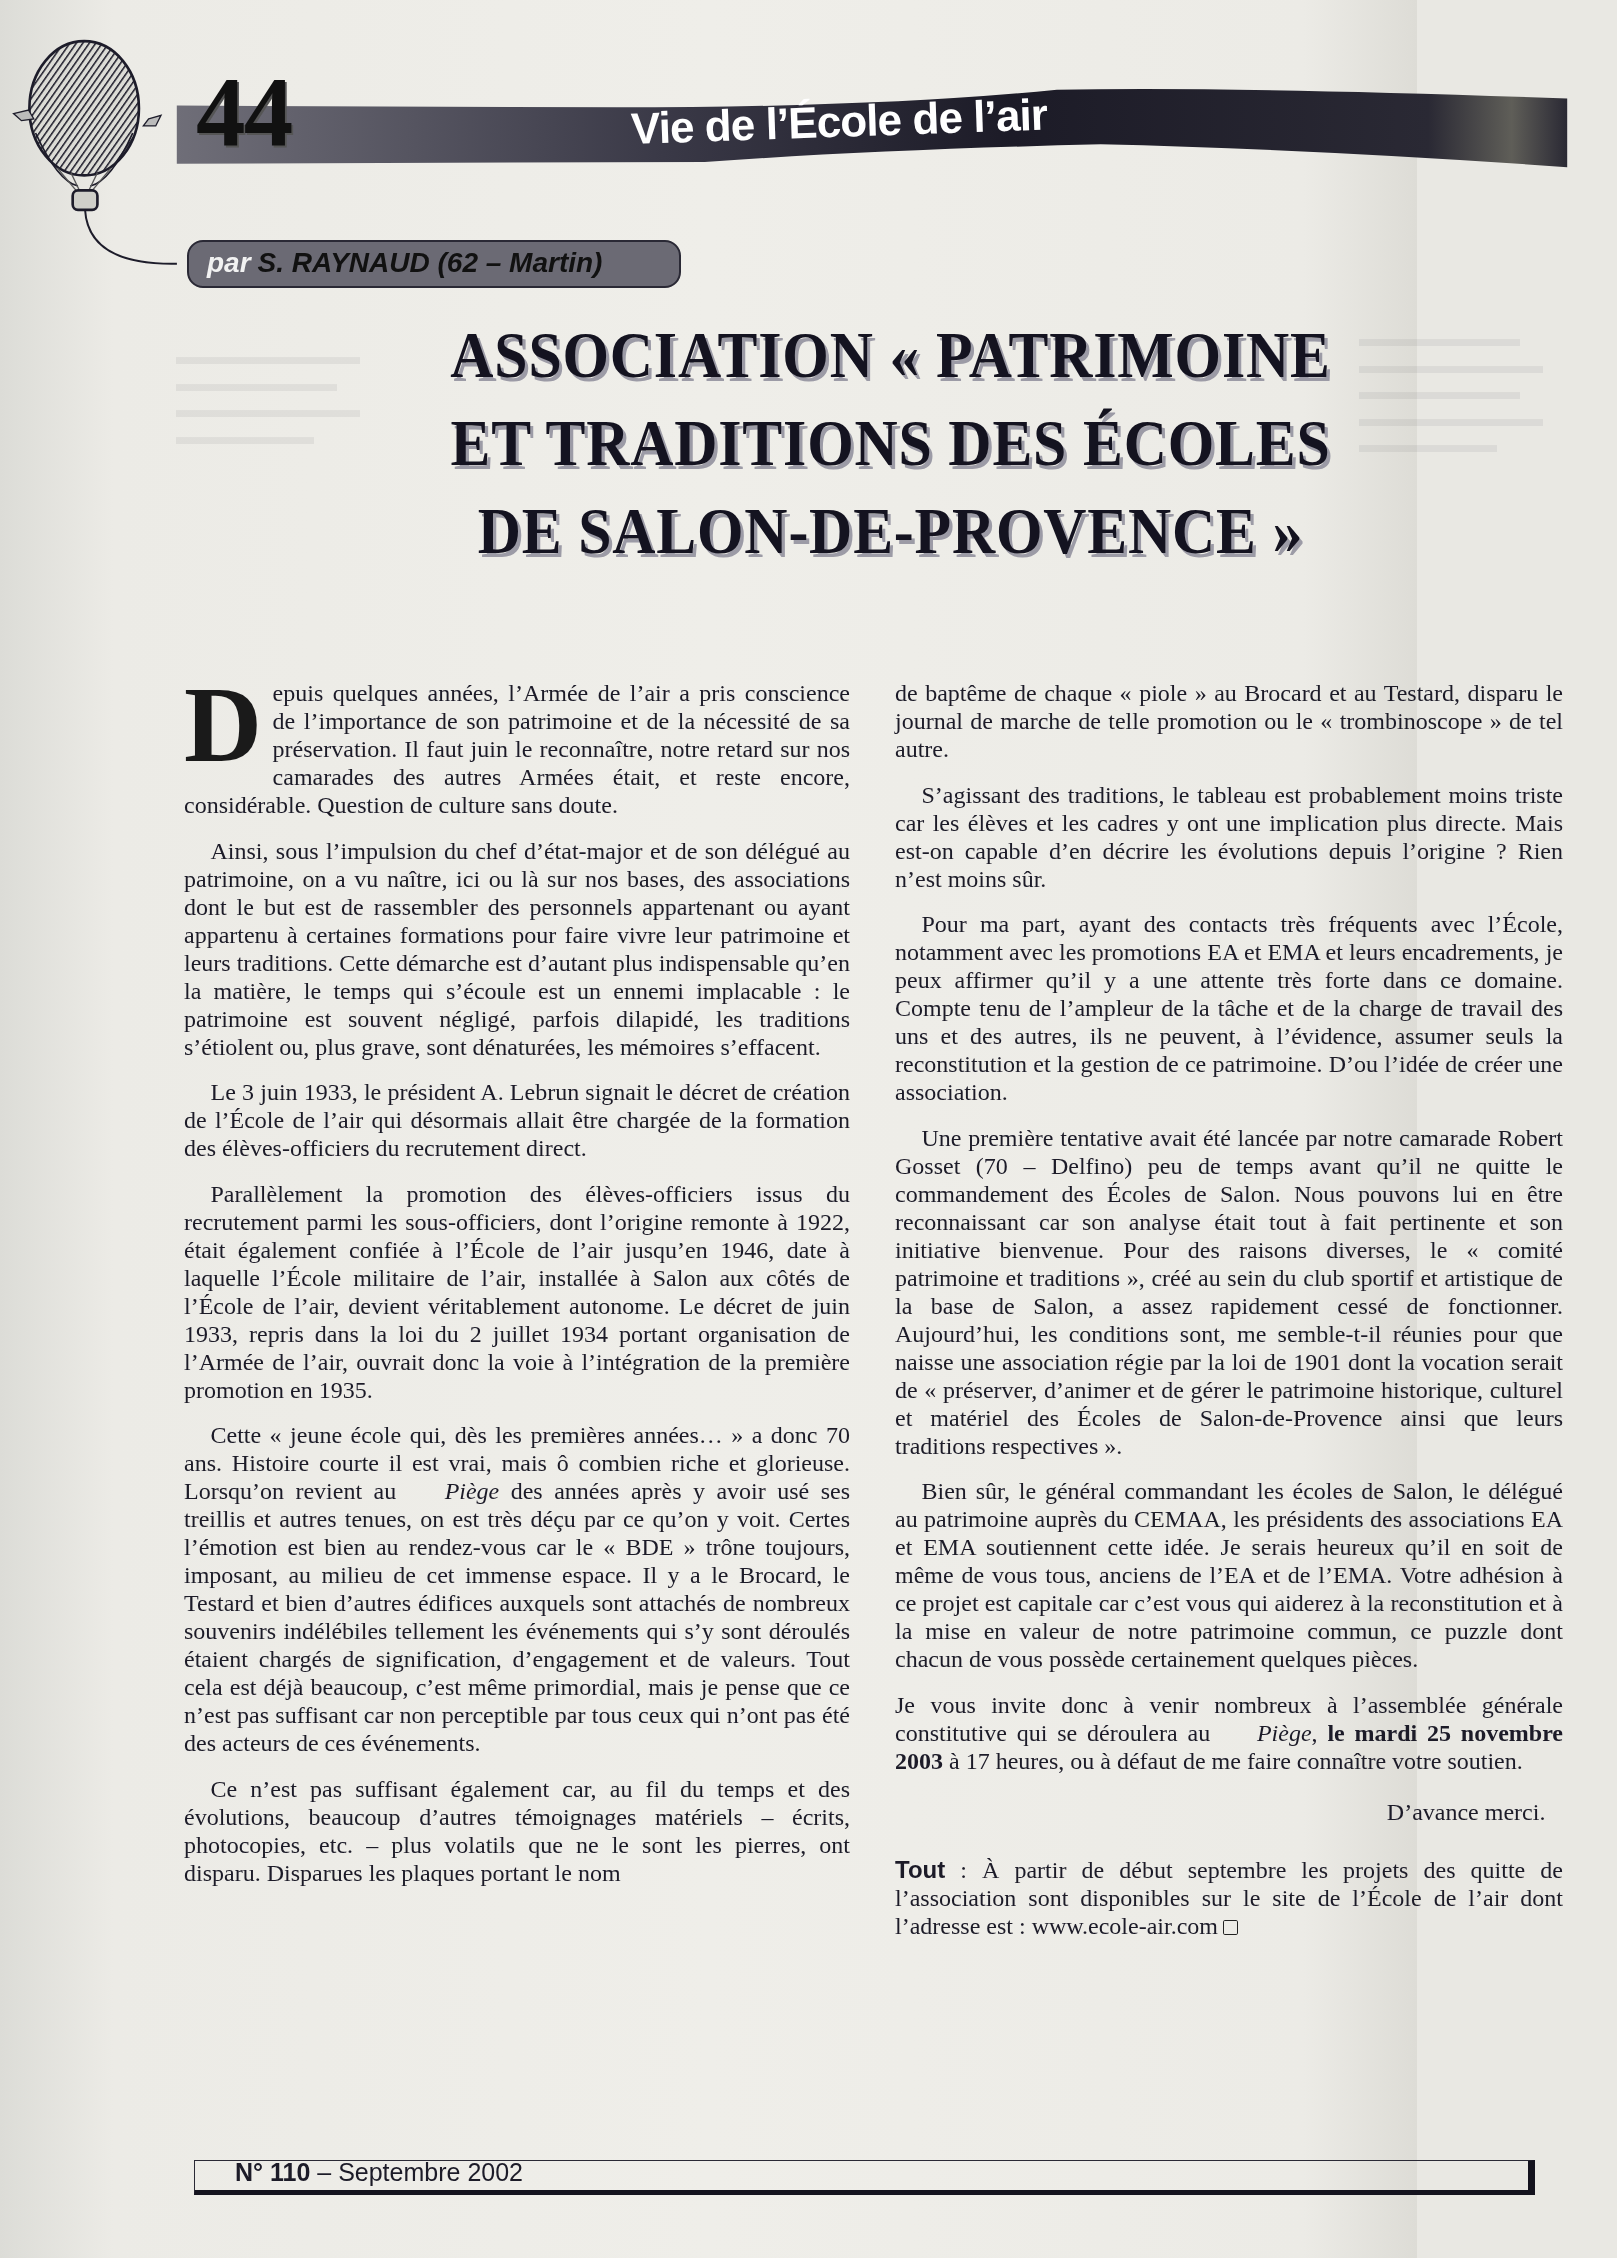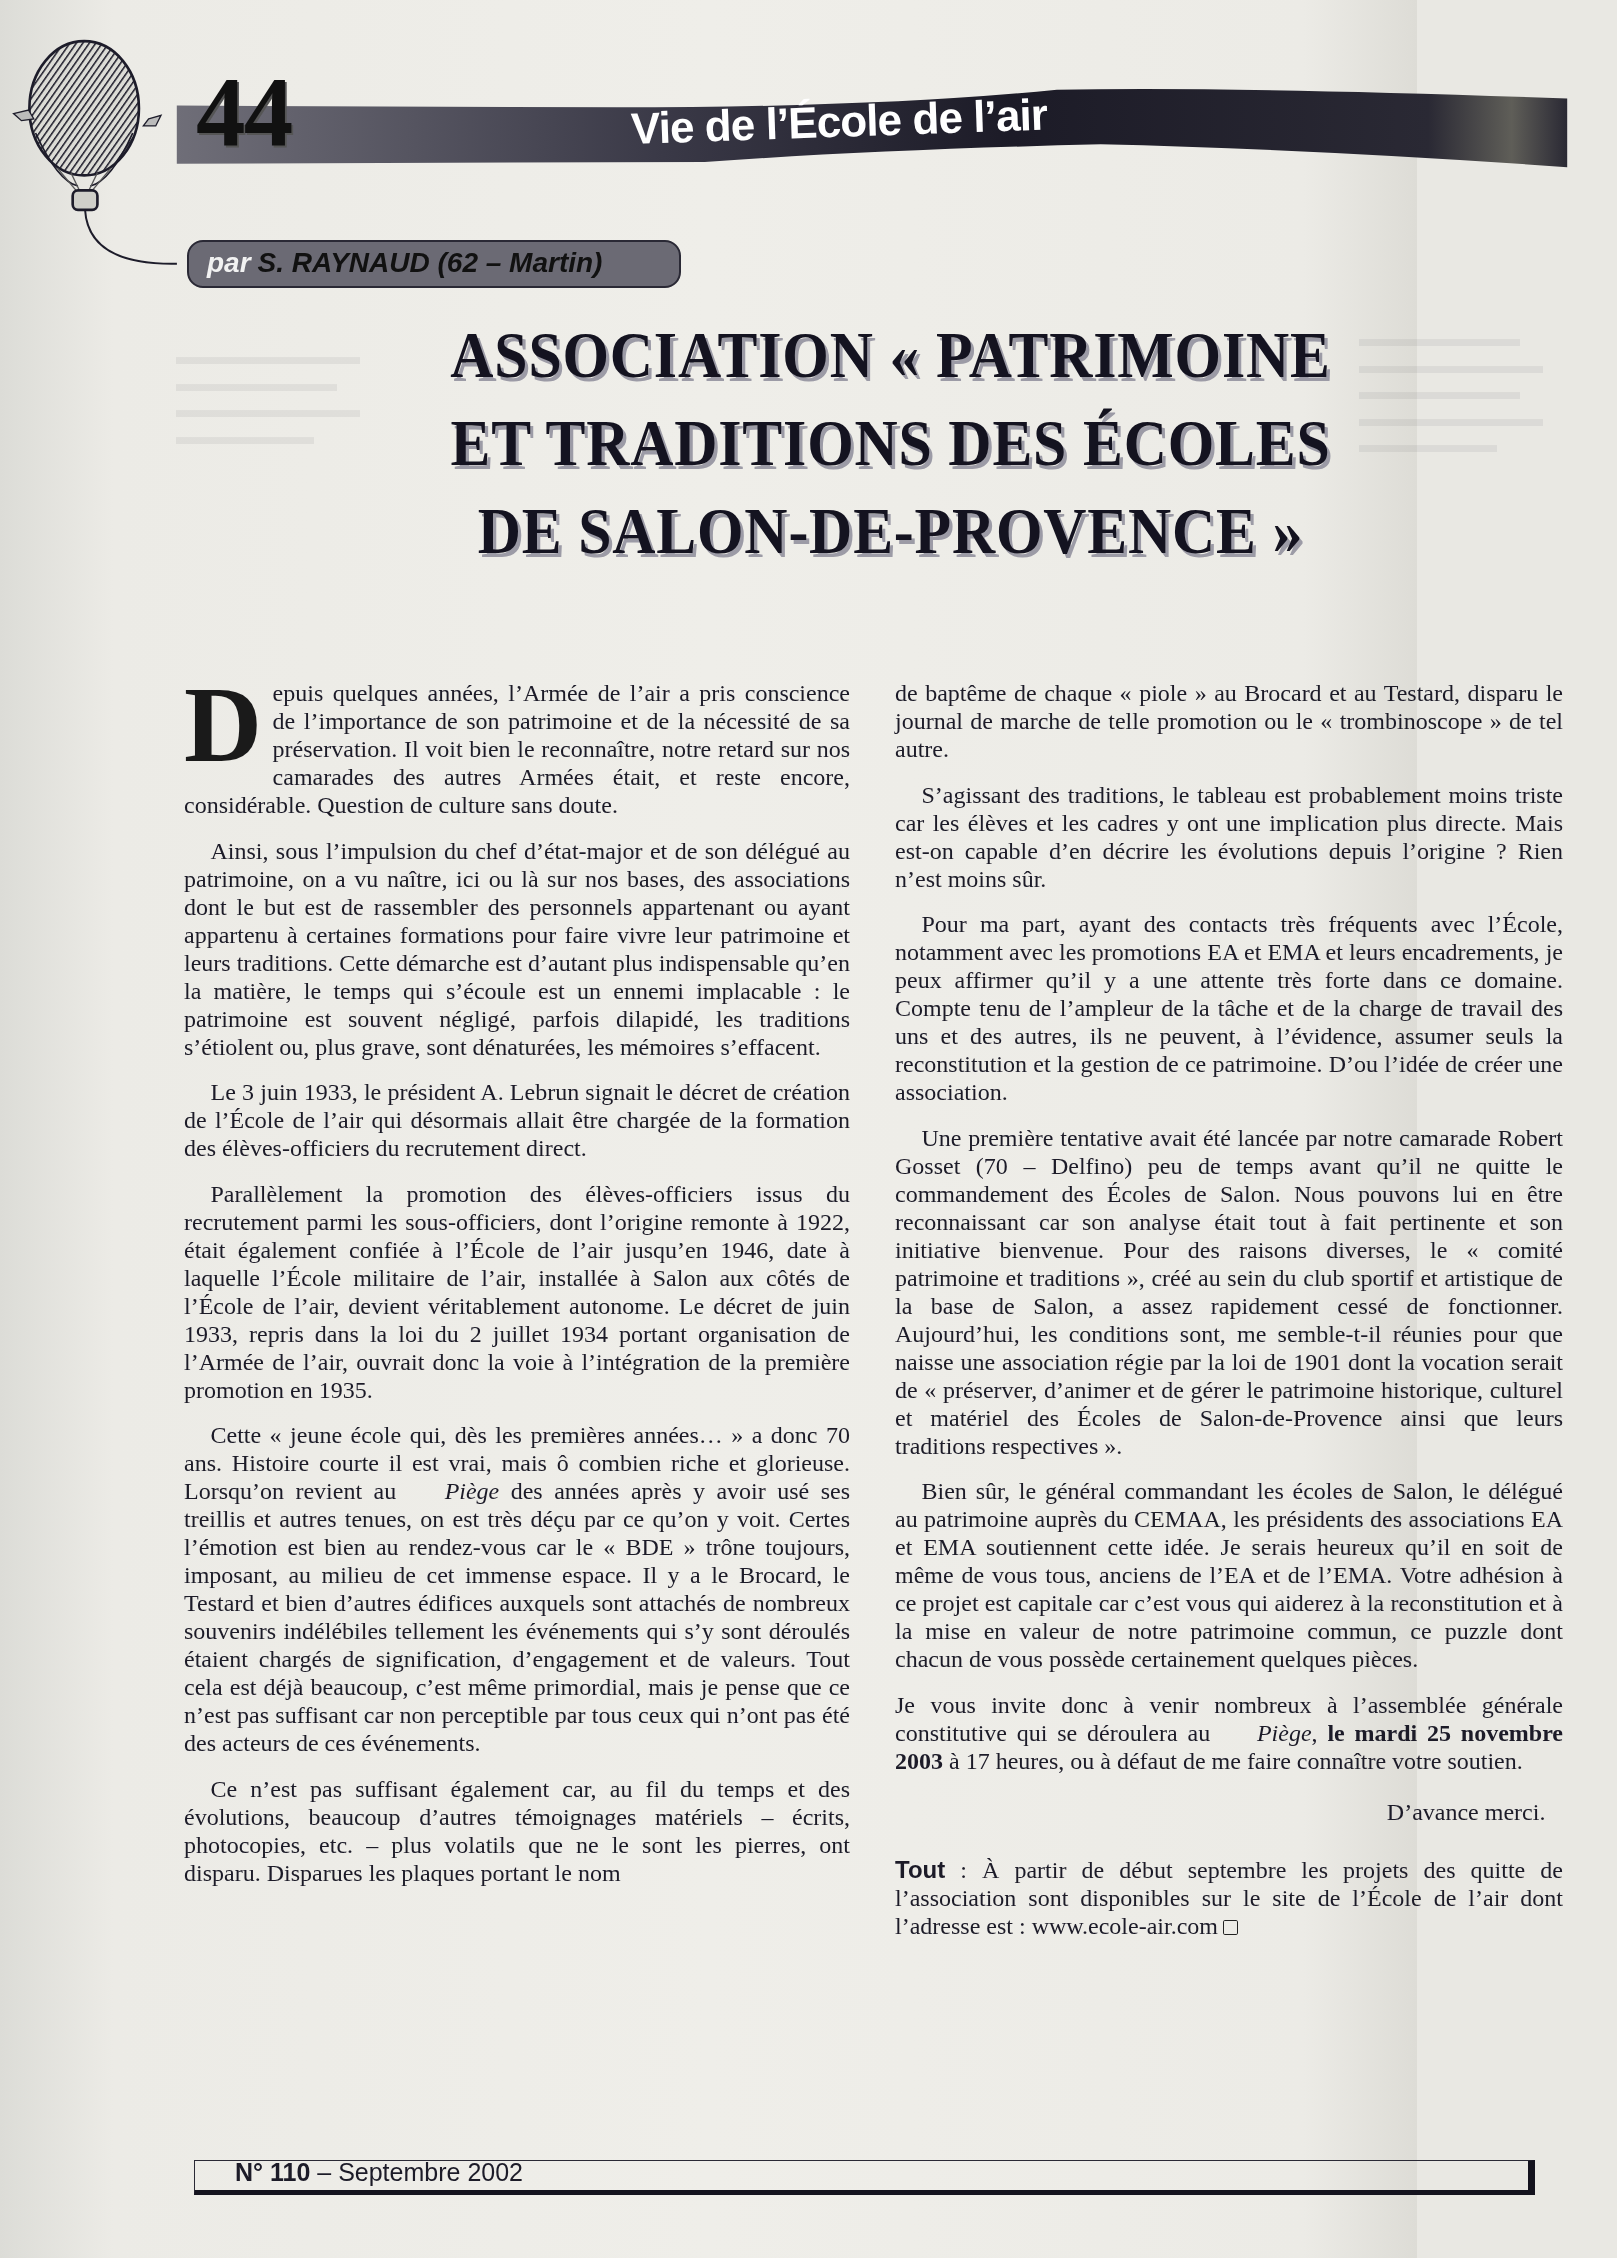--- a/index.html
+++ b/index.html
@@ -149,21 +149,21 @@
     <span class="par">par</span><span>S. RAYNAUD (62 – Martin)</span>
   </div>
 
   <h1 class="article-title" style="margin:0;">
     <div>ASSOCIATION « PATRIMOINE</div>
     <div>ET TRADITIONS DES ÉCOLES</div>
     <div>DE SALON-DE-PROVENCE »</div>
   </h1>
 
   <div class="col col-left">
-    <p class="first"><span class="dropcap">D</span><span>epuis quelques années, l’Armée de l’air a pris conscience de l’importance de son patrimoine et de la nécessité de sa préservation. Il voit bien le reconnaître, notre retard sur nos camarades des autres Armées était, et reste encore, considérable. Question de culture sans doute.</span></p>
+    <p class="first"><span class="dropcap">D</span><span>epuis quelques années, l’Armée de l’air a pris conscience de l’importance de son patrimoine et de la nécessité de sa préservation. Il faut juin le reconnaître, notre retard sur nos camarades des autres Armées était, et reste encore, considérable. Question de culture sans doute.</span></p>
     <p>Ainsi, sous l’impulsion du chef d’état-major et de son délégué au patrimoine, on a vu naître, ici ou là sur nos bases, des associations dont le but est de rassembler des personnels appartenant ou ayant appartenu à certaines formations pour faire vivre leur patrimoine et leurs traditions. Cette démarche est d’autant plus indispensable qu’en la matière, le temps qui s’écoule est un ennemi implacable : le patrimoine est souvent négligé, parfois dilapidé, les traditions s’étiolent ou, plus grave, sont dénaturées, les mémoires s’effacent.</p>
     <p>Le 3 juin 1933, le président A. Lebrun signait le décret de création de l’École de l’air qui désormais allait être chargée de la formation des élèves-officiers du recrutement direct.</p>
     <p>Parallèlement la promotion des élèves-officiers issus du recrutement parmi les sous-officiers, dont l’origine remonte à 1922, était également confiée à l’École de l’air jusqu’en 1946, date à laquelle l’École militaire de l’air, installée à Salon aux côtés de l’École de l’air, devient véritablement autonome. Le décret de juin 1933, repris dans la loi du 2 juillet 1934 portant organisation de l’Armée de l’air, ouvrait donc la voie à l’intégration de la première promotion en 1935.</p>
     <p><span>Cette « jeune école qui, dès les premières années… » a donc 70 ans. Histoire courte il est vrai, mais ô combien riche et glorieuse. Lorsqu’on revient au </span><em>Piège</em><span> des années après y avoir usé ses treillis et autres tenues, on est très déçu par ce qu’on y voit. Certes l’émotion est bien au rendez-vous car le « BDE » trône toujours, imposant, au milieu de cet immense espace. Il y a le Brocard, le Testard et bien d’autres édifices auxquels sont attachés de nombreux souvenirs indélébiles tellement les événements qui s’y sont déroulés étaient chargés de signification, d’engagement et de valeurs. Tout cela est déjà beaucoup, c’est même primordial, mais je pense que ce n’est pas suffisant car non perceptible par tous ceux qui n’ont pas été des acteurs de ces événements.</span></p>
     <p>Ce n’est pas suffisant également car, au fil du temps et des évolutions, beaucoup d’autres témoignages matériels – écrits, photocopies, etc. – plus volatils que ne le sont les pierres, ont disparu. Disparues les plaques portant le nom</p>
   </div>
 
   <div class="col col-right">
     <p class="noindent">de baptême de chaque « piole » au Brocard et au Testard, disparu le journal de marche de telle promotion ou le « trombinoscope » de tel autre.</p>
     <p>S’agissant des traditions, le tableau est probablement moins triste car les élèves et les cadres y ont une implication plus directe. Mais est-on capable d’en décrire les évolutions depuis l’origine ? Rien n’est moins sûr.</p>

